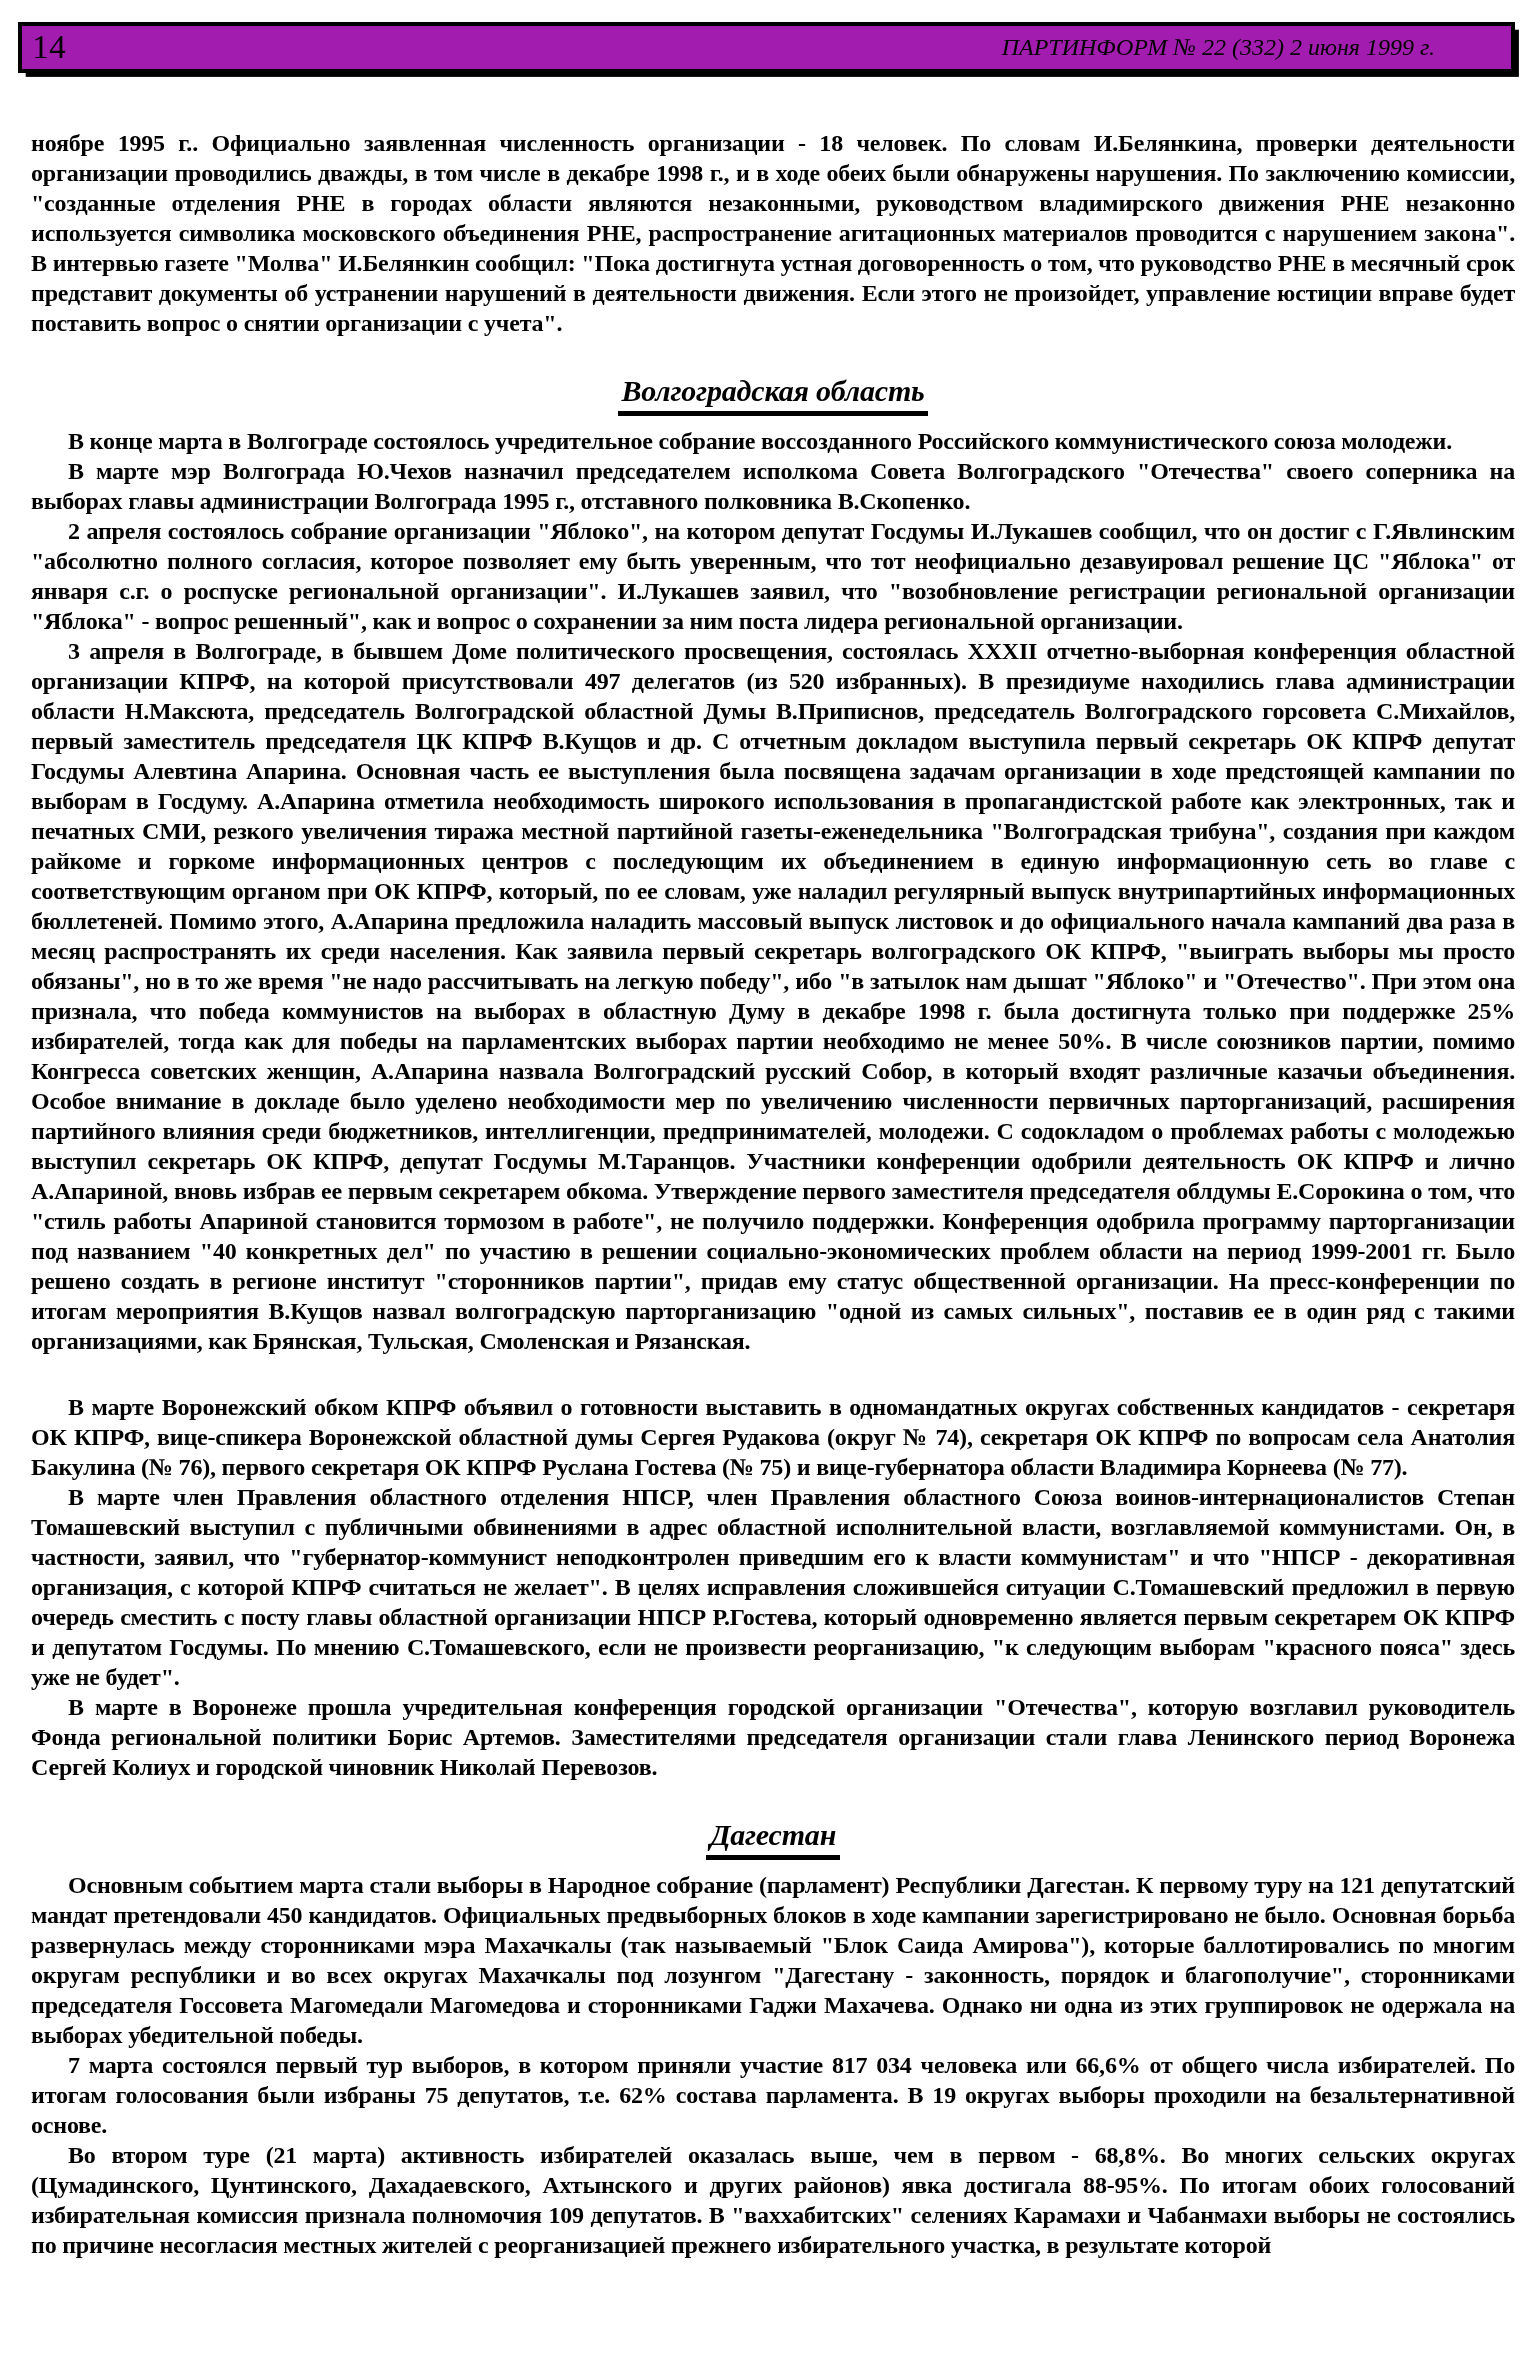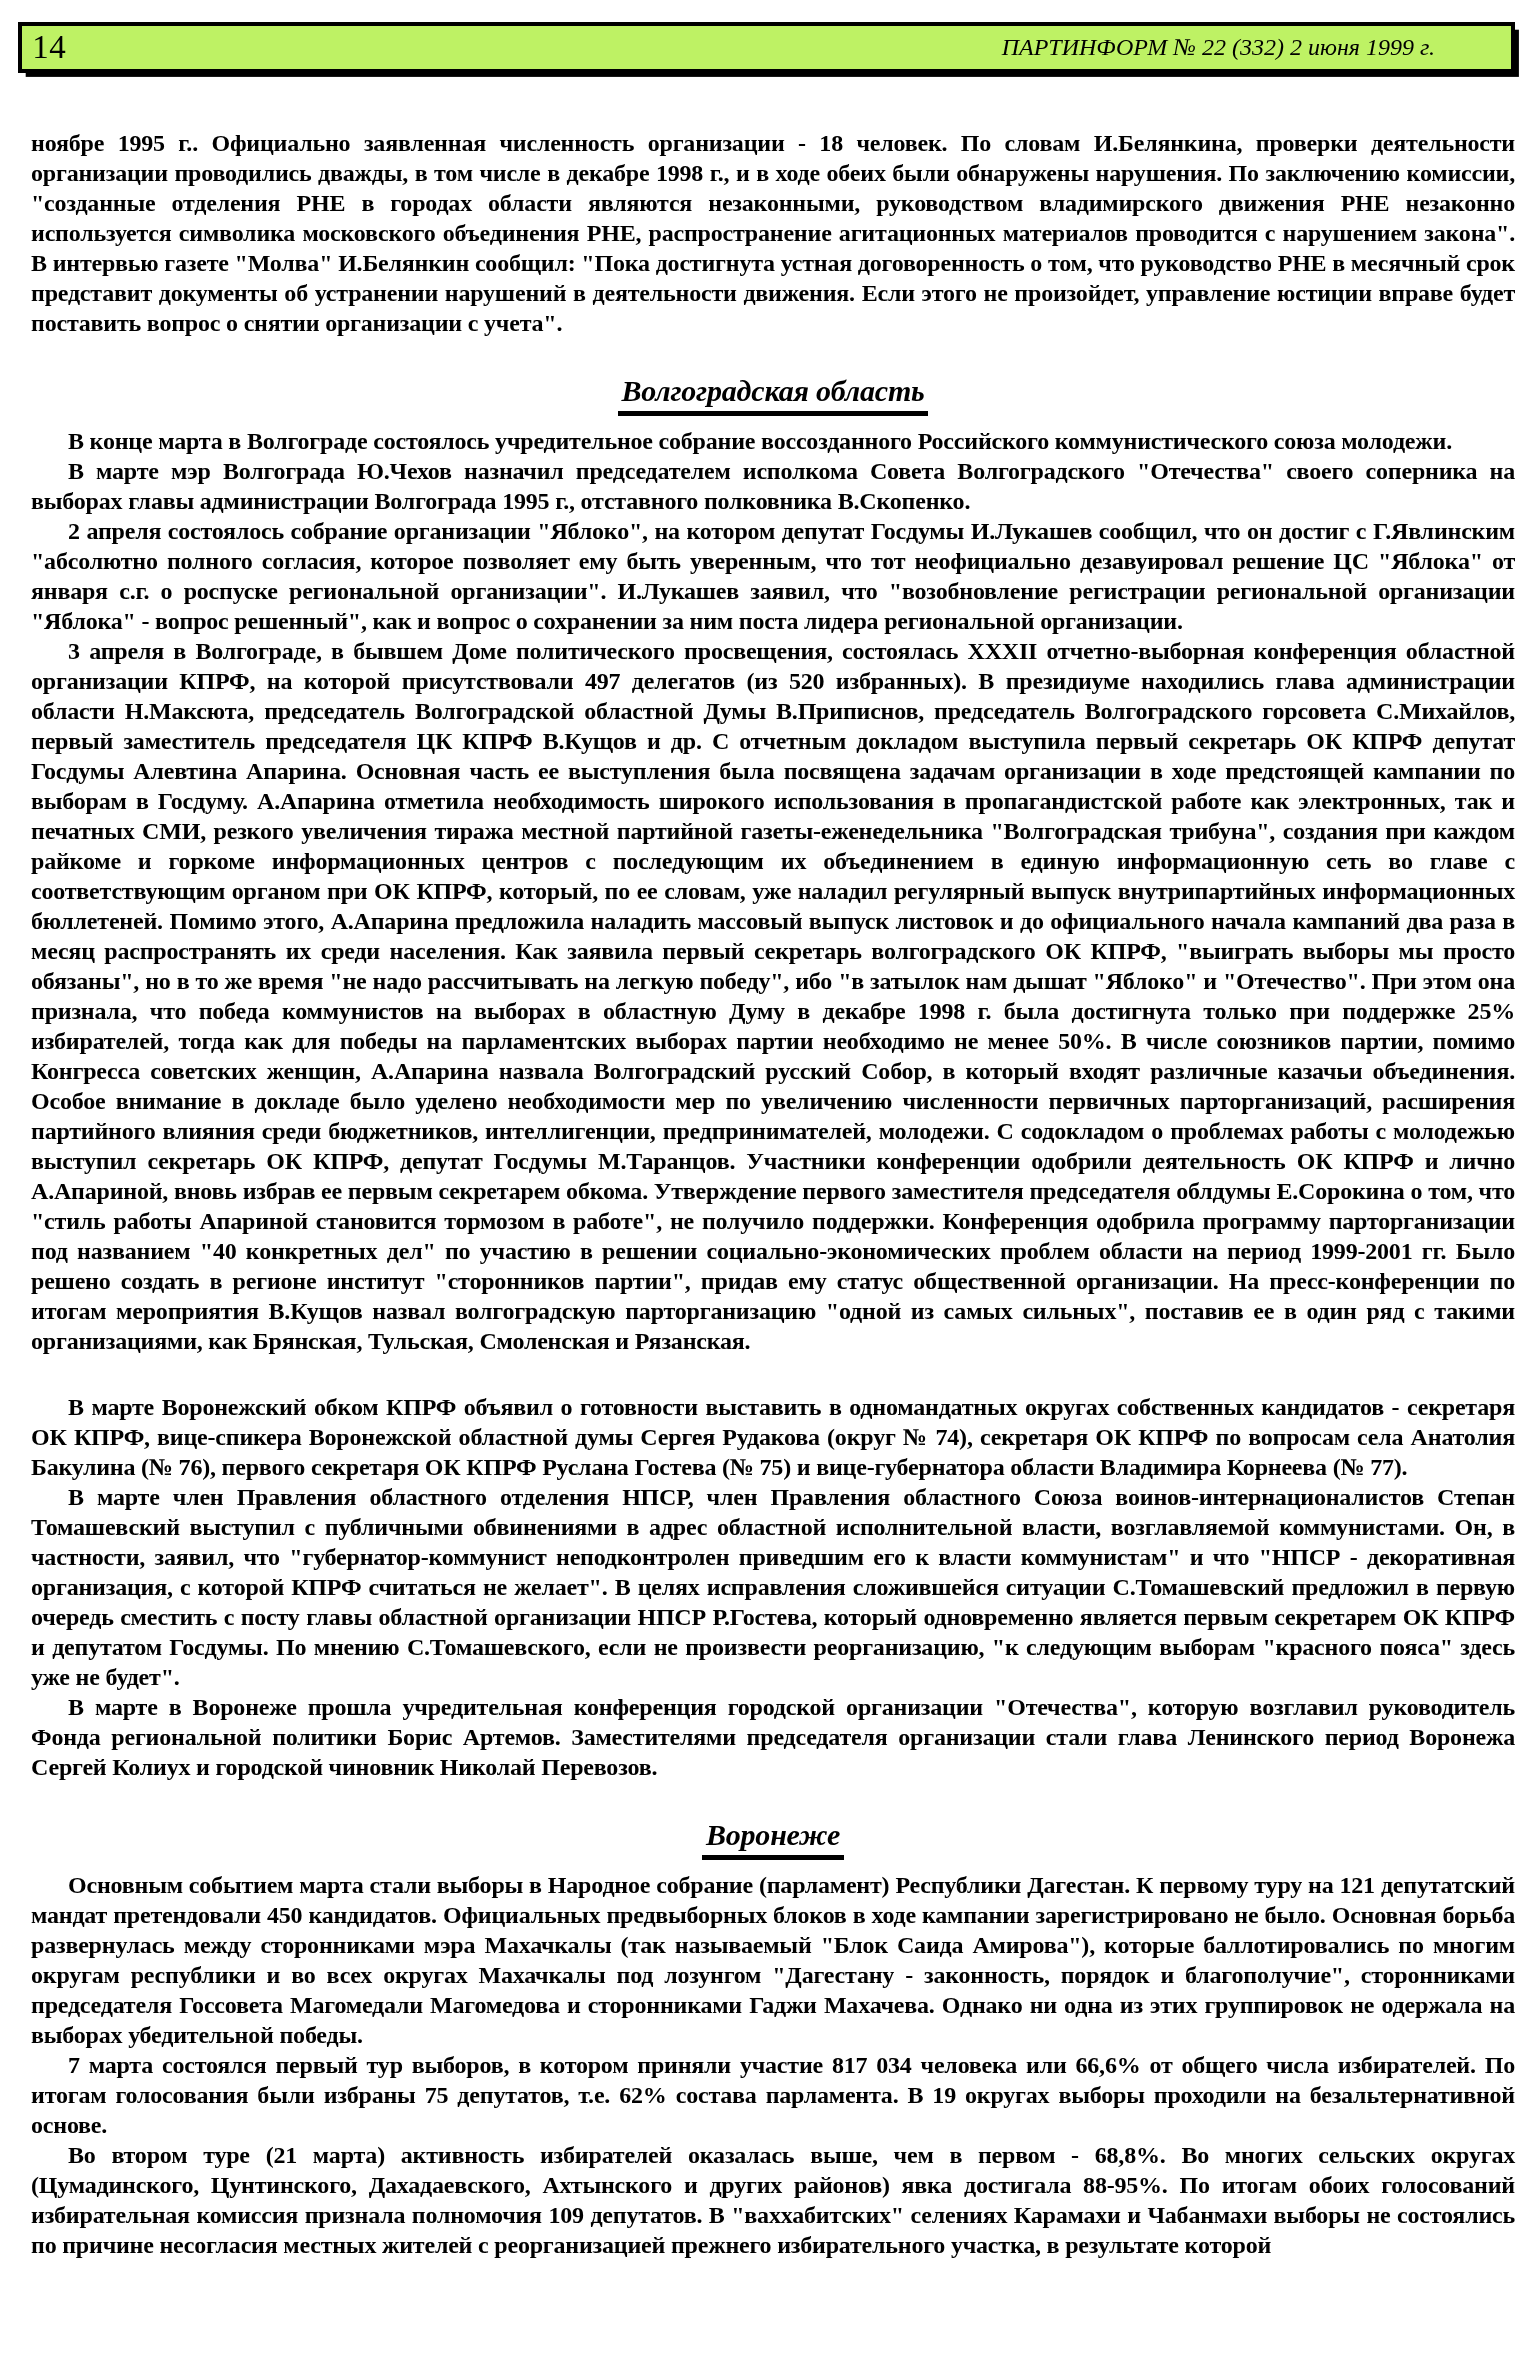--- a/index.html
+++ b/index.html
@@ -22,21 +22,21 @@
   .page-header {
     box-sizing: border-box;
     margin: 22px 22px 0 18px;
     height: 51px;
     border: 4.5px solid #000000;
     box-shadow: 5.8px 5.8px 0 -1.9px #000000;
     display: flex;
     align-items: center;
     justify-content: space-between;
     padding: 0 76px 0 10.2px;
-    background: #bef264;
+    background: #a21caf;
   }
   .page-number {
     font-size: 33px;
     font-weight: normal;
     letter-spacing: 0.6px;
   }
   .header-title {
     font-size: 24px;
     font-style: italic;
     font-weight: normal;
@@ -104,21 +104,21 @@
     </section>
 
     <section class="section">
       <p class="para">В марте Воронежский обком КПРФ объявил о готовности выставить в одномандатных округах собственных кандидатов - секретаря ОК КПРФ, вице-спикера Воронежской областной думы Сергея Рудакова (округ № 74), секретаря ОК КПРФ по вопросам села Анатолия Бакулина (№ 76), первого секретаря ОК КПРФ Руслана Гостева (№ 75) и вице-губернатора области Владимира Корнеева (№ 77).</p>
       <p class="para">В марте член Правления областного отделения НПСР, член Правления областного Союза воинов-интернационалистов Степан Томашевский выступил с публичными обвинениями в адрес областной исполнительной власти, возглавляемой коммунистами. Он, в частности, заявил, что "губернатор-коммунист неподконтролен приведшим его к власти коммунистам" и что "НПСР - декоративная организация, с которой КПРФ считаться не желает". В целях исправления сложившейся ситуации С.Томашевский предложил в первую очередь сместить с посту главы областной организации НПСР Р.Гостева, который одновременно является первым секретарем ОК КПРФ и депутатом Госдумы. По мнению С.Томашевского, если не произвести реорганизацию, "к следующим выборам "красного пояса" здесь уже не будет".</p>
       <p class="para">В марте в Воронеже прошла учредительная конференция городской организации "Отечества", которую возглавил руководитель Фонда региональной политики Борис Артемов. Заместителями председателя организации стали глава Ленинского период Воронежа Сергей Колиух и городской чиновник Николай Перевозов.</p>
     </section>
 
     <section class="section">
       <div class="heading-wrap">
-        <span class="section-heading">Воронеже</span>
+        <span class="section-heading">Дагестан</span>
       </div>
       <p class="para">Основным событием марта стали выборы в Народное собрание (парламент) Республики Дагестан. К первому туру на 121 депутатский мандат претендовали 450 кандидатов. Официальных предвыборных блоков в ходе кампании зарегистрировано не было. Основная борьба развернулась между сторонниками мэра Махачкалы (так называемый "Блок Саида Амирова"), которые баллотировались по многим округам республики и во всех округах Махачкалы под лозунгом "Дагестану - законность, порядок и благополучие", сторонниками председателя Госсовета Магомедали Магомедова и сторонниками Гаджи Махачева. Однако ни одна из этих группировок не одержала на выборах убедительной победы.</p>
       <p class="para">7 марта состоялся первый тур выборов, в котором приняли участие 817 034 человека или 66,6% от общего числа избирателей. По итогам голосования были избраны 75 депутатов, т.е. 62% состава парламента. В 19 округах выборы проходили на безальтернативной основе.</p>
       <p class="para">Во втором туре (21 марта) активность избирателей оказалась выше, чем в первом - 68,8%. Во многих сельских округах (Цумадинского, Цунтинского, Дахадаевского, Ахтынского и других районов) явка достигала 88-95%. По итогам обоих голосований избирательная комиссия признала полномочия 109 депутатов. В "ваххабитских" селениях Карамахи и Чабанмахи выборы не состоялись по причине несогласия местных жителей с реорганизацией прежнего избирательного участка, в результате которой</p>
     </section>
 
   </main>
 </div>
 
 

